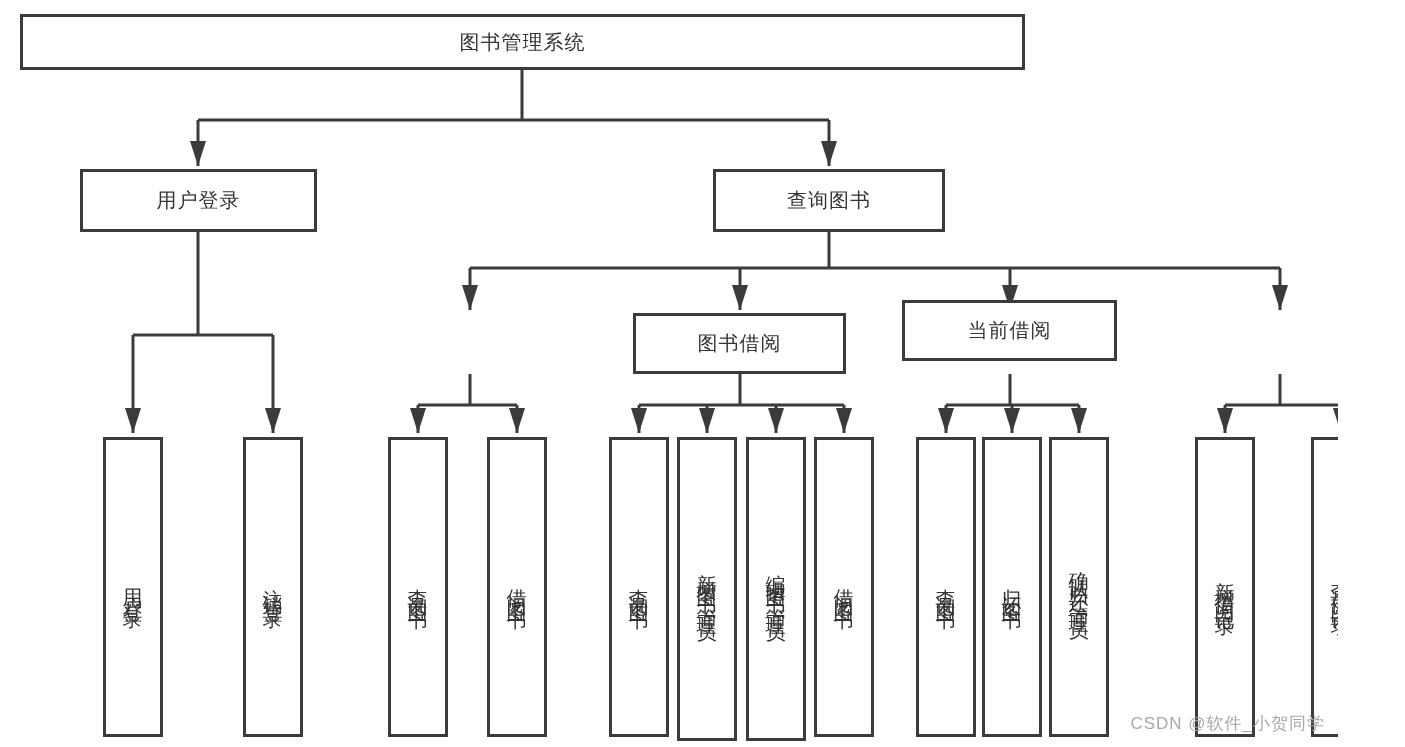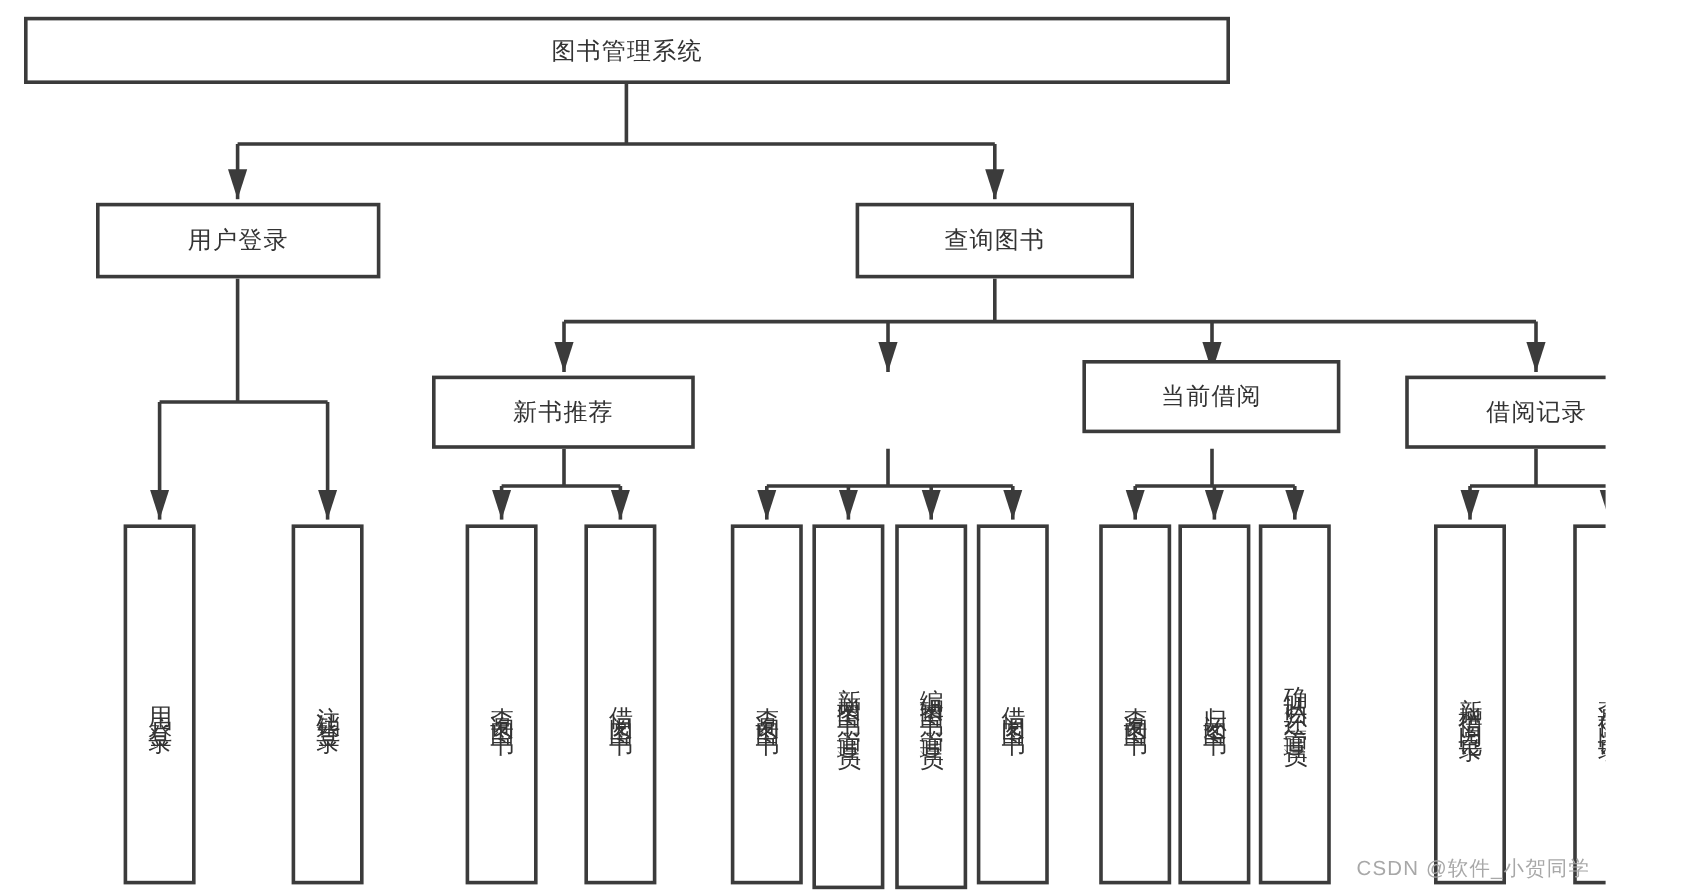--- a/index.html
+++ b/index.html
@@ -73,23 +73,22 @@
     <path d="M1280,374 V405 M1225,405 H1341"></path>
     <path d="M1225,405 V433" marker-end="url(#arw)"></path>
     <path d="M1341,405 V433" marker-end="url(#arw)"></path>
   </svg>
 
   <div class="box h" style="left:20px;top:14px;width:1005px;height:56px">图书管理系统</div>
 
   <div class="box h" style="left:80px;top:169px;width:237px;height:63px">用户登录</div>
   <div class="box h" style="left:713px;top:169px;width:232px;height:63px">查询图书</div>
 
-  <div class="box h" style="left:360px;top:313px;width:219px;height:61px">新书推荐</div>
+  <div class="box h" style="left:633px;top:313px;width:213px;height:61px">图书借阅</div>
   <div class="box h" style="left:902px;top:300px;width:215px;height:61px">当前借阅</div>
-  <div class="box h" style="left:1171px;top:313px;width:219px;height:61px">借阅记录</div>
 
   <div class="box v" style="left:103px;top:437px;width:60px;height:300px">用户登录</div>
   <div class="box v" style="left:243px;top:437px;width:60px;height:300px">注销登录</div>
 
   <div class="box v" style="left:388px;top:437px;width:60px;height:300px">查询图书</div>
   <div class="box v" style="left:487px;top:437px;width:60px;height:300px">借阅图书</div>
 
   <div class="box v" style="left:609px;top:437px;width:60px;height:300px">查询图书</div>
   <div class="box v" style="left:677px;top:437px;width:60px;height:304px">新增图书（管理员）</div>
   <div class="box v" style="left:746px;top:437px;width:60px;height:304px">编辑图书（管理员）</div>

